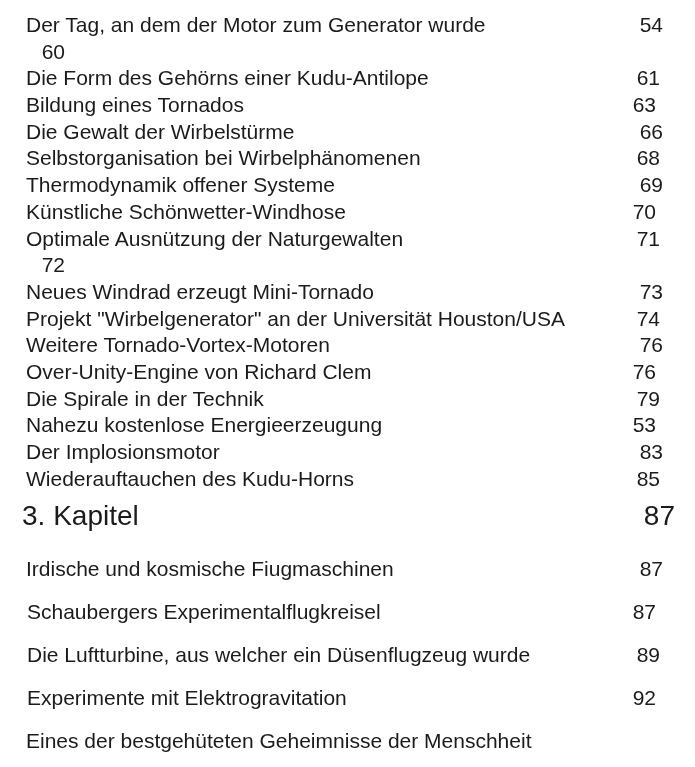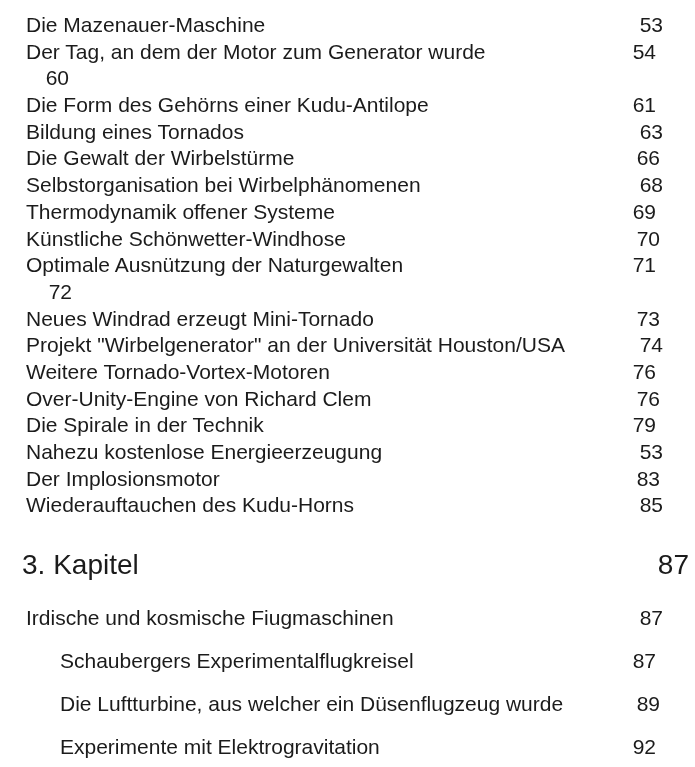--- a/index.html
+++ b/index.html
@@ -38,34 +38,34 @@
   .row .title {
     flex: 1 1 auto;
     overflow: hidden;
   }
   .row .num {
     flex: 0 0 auto;
     min-width: 46px;
     text-align: right;
   }
   .row.indent-1 {
-    padding-left: 60px;
+    padding-left: 27px;
   }
   
   .toc-list .row:nth-child(2n) .num { transform: translateX(-7px); }
   .toc-list .row:nth-child(3n) .num { transform: translateX(-3px); }
   .chapter-heading {
     display: flex;
     align-items: baseline;
-    margin-top: 31px;
+    margin-top: 9px;
     height: 30px;
     line-height: 30px;
     font-size: 28px;
     padding-left: 22px;
-    padding-right: 6px;
+    padding-right: 20px;
     white-space: nowrap;
   }
   .chapter-heading .title {
     flex: 1 1 auto;
   }
   .chapter-heading .num {
     flex: 0 0 auto;
     min-width: 50px;
     text-align: right;
   }
@@ -77,24 +77,20 @@
     line-height: 27px;
     margin-top: 16px;
   }
 </style>
 </head>
 <body>
 
 <div class="page">
 
   <section class="toc-list" id="toc-list">
-      <div class="row">
-    <span class="title">Die Mazenauer-Maschine</span>
-    <span class="num">53</span>
-  </div>
       <div class="row">
     <span class="title">Der Tag, an dem der Motor zum Generator wurde</span>
     <span class="num">54</span>
   </div>
       <div class="row">
     <span class="num">60</span>
   </div>
       <div class="row">
     <span class="title">Die Form des Gehörns einer Kudu-Antilope</span>
     <span class="num">61</span>

